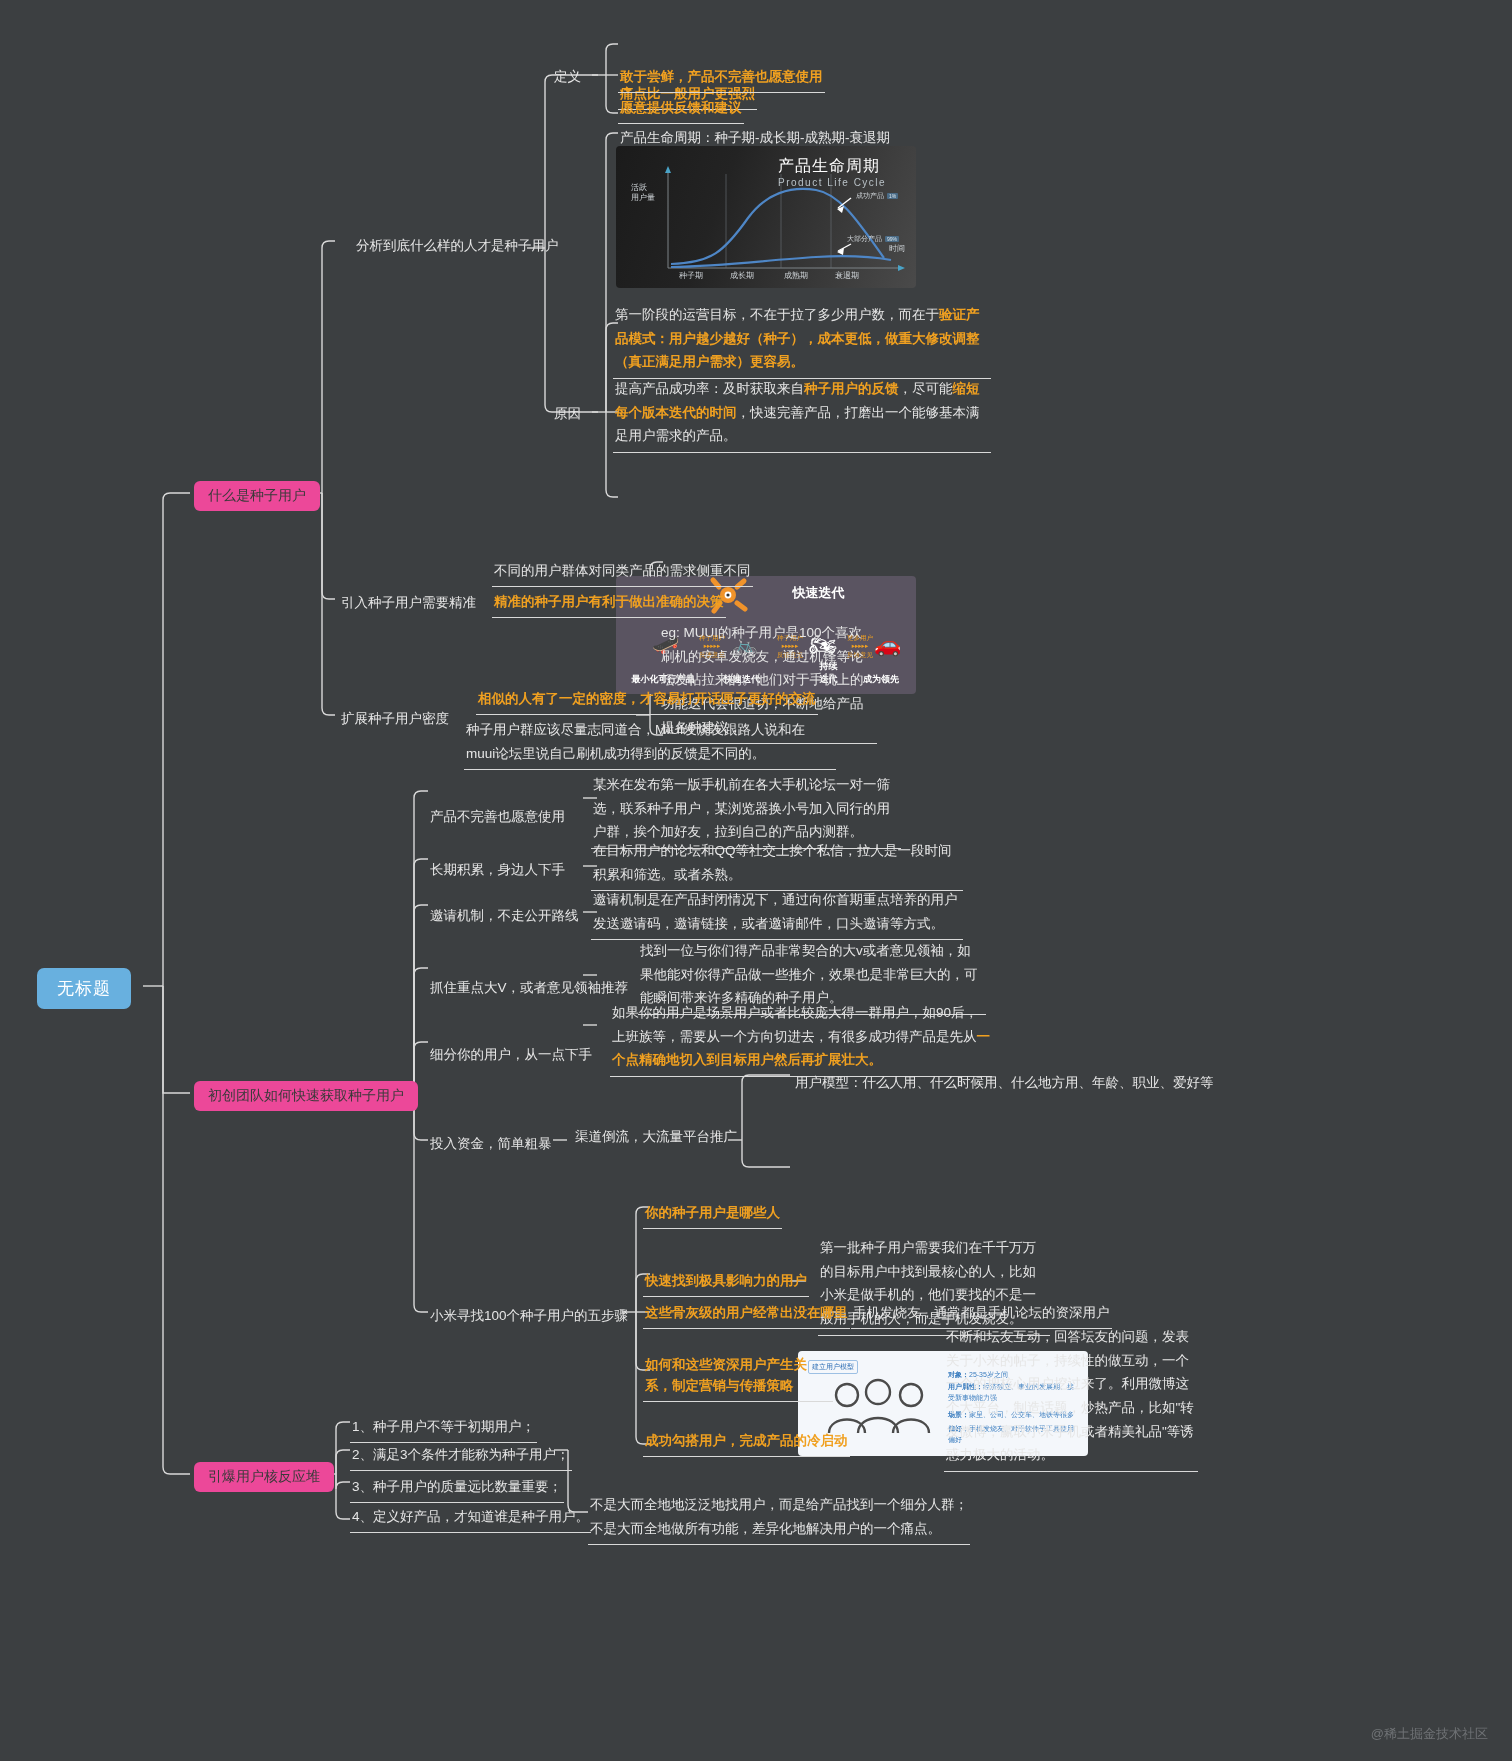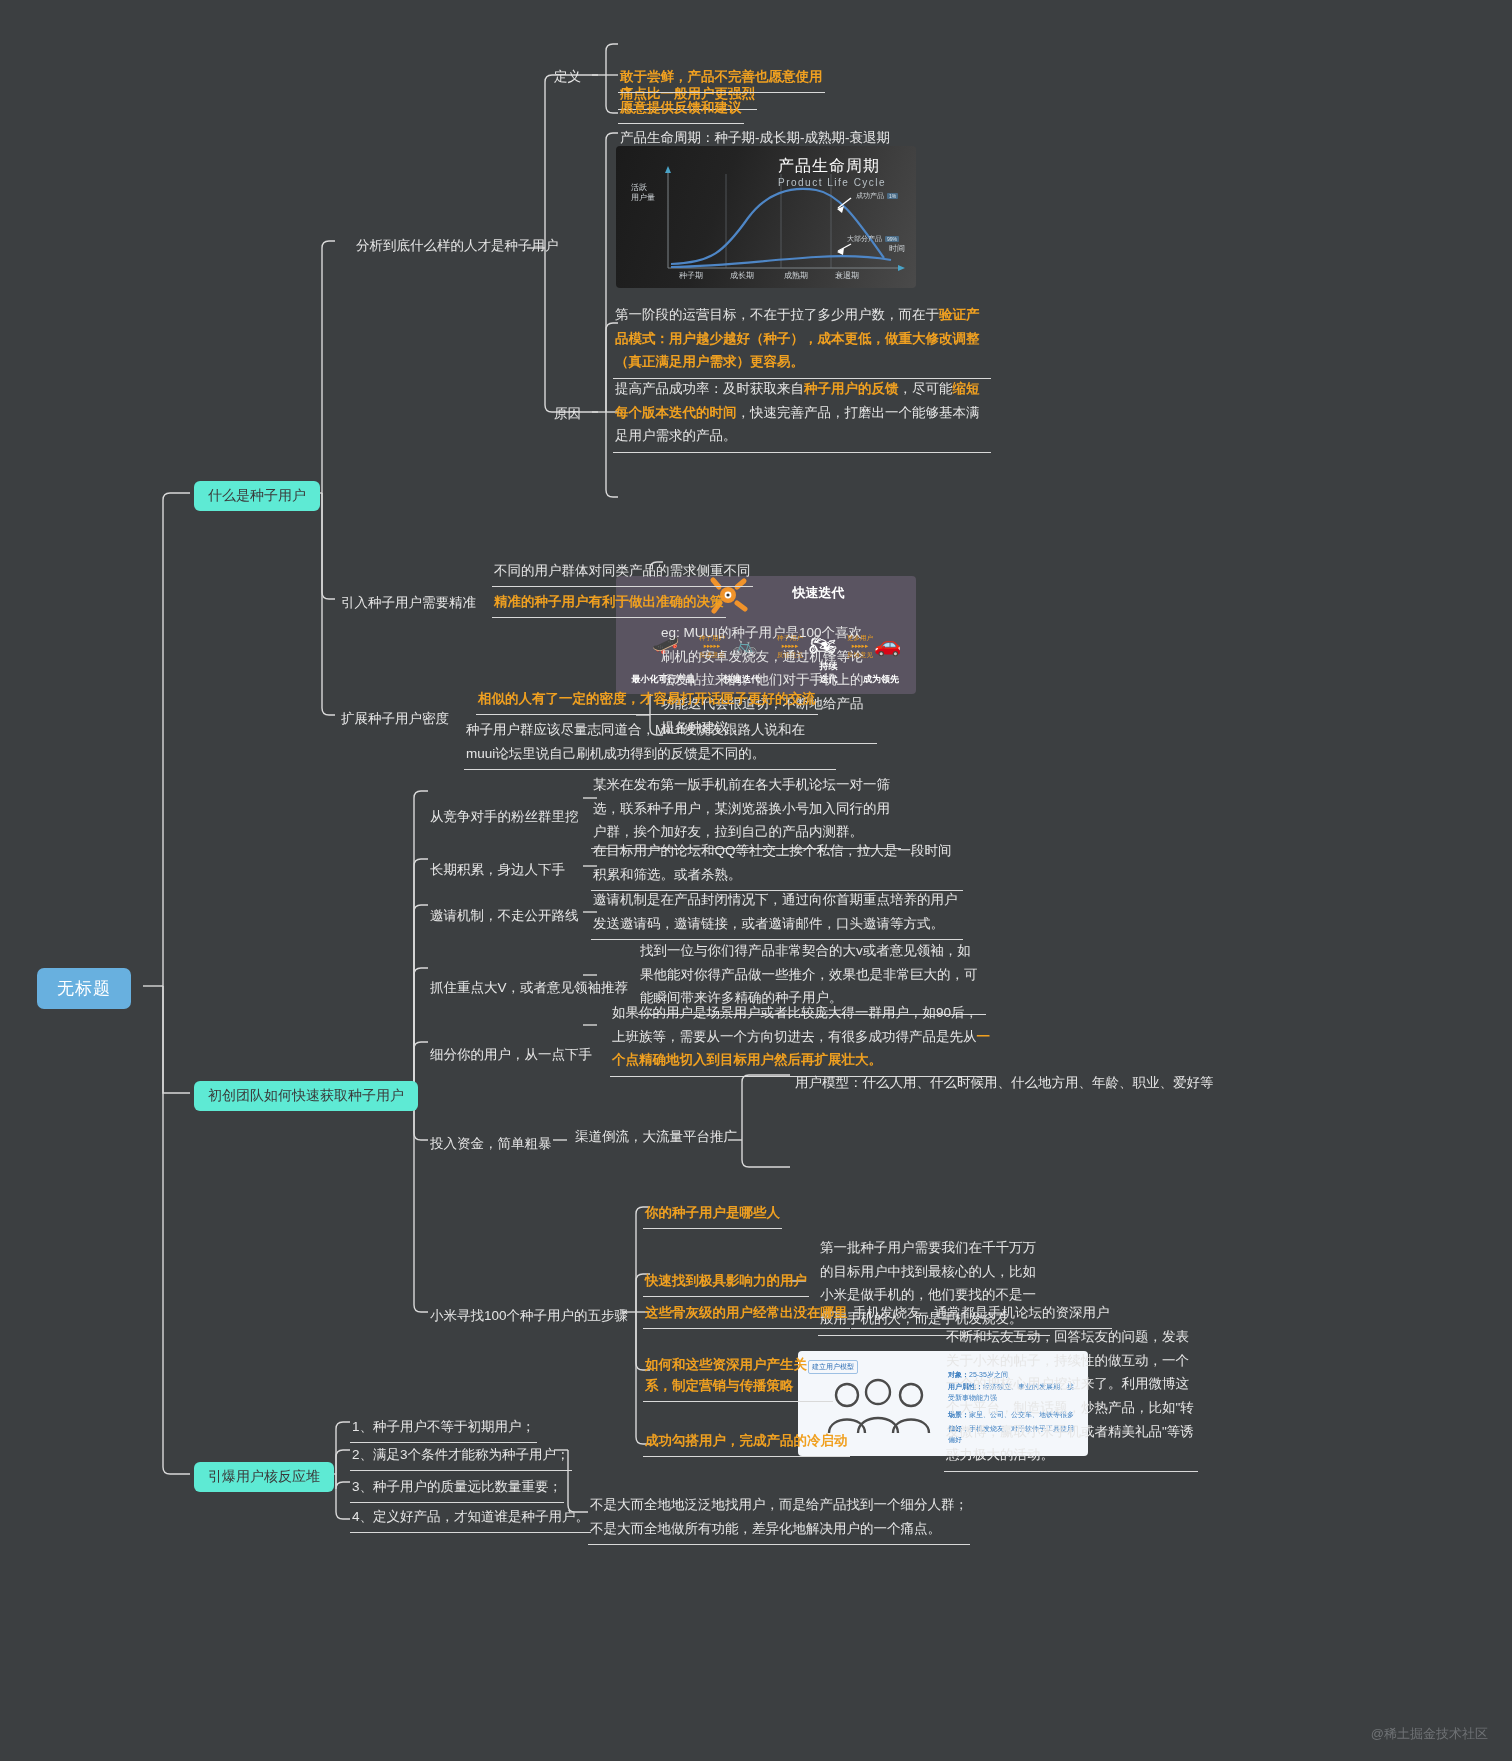--- a/index.html
+++ b/index.html
@@ -19,21 +19,21 @@
 
   
   .root {
     background:#68b0df; color:#ffffff;
     border-radius:7px; padding:9px 20px;
     font-size:17px; letter-spacing:1px;
     white-space:nowrap;
   }
   
   .lvl1 {
-    background:#5eead4; color:#3a3a3a;
+    background:#ec4899; color:#3a3a3a;
     border-radius:6px; padding:6px 14px;
     font-size:14px; white-space:nowrap;
   }
   
   .txt {
     color:#e6e6e6; font-size:13.5px; line-height:1.55;
     padding:3px 2px 4px 2px;
     white-space:nowrap;
   }
   .txt.wrap { white-space:normal; }
@@ -220,21 +220,21 @@
 
   <div class="node txt" style="left:339px; top:590px;">引入种子用户需要精准</div>
   <div class="node txt under" style="left:492px; top:558px;">不同的用户群体对同类产品的需求侧重不同</div>
   <div class="node txt under allhl" style="left:492px; top:589px;">精准的种子用户有利于做出准确的决策</div>
   <div class="node txt wrap under" style="left:659px; top:618px; width:218px; line-height:1.75;">eg: MUUI的种子用户是100个喜欢刷机的安卓发烧友，通过机锋等论坛发帖拉来的。他们对于手机上的功能迭代会很迫切，不断地给产品提各种建议，</div>
 
   <div class="node txt" style="left:339px; top:706px;">扩展种子用户密度</div>
   <div class="node txt under allhl" style="left:476px; top:686px;">相似的人有了一定的密度，才容易打开话匣子更好的交流</div>
   <div class="node txt wrap under" style="left:464px; top:715px; width:372px; line-height:1.75;">种子用户群应该尽量志同道合，MIUI发烧友跟路人说和在muui论坛里说自己刷机成功得到的反馈是不同的。</div>
 
-  <div class="node txt" style="left:428px; top:804px;">从竞争对手的粉丝群里挖</div>
+  <div class="node txt" style="left:428px; top:804px;">产品不完善也愿意使用</div>
   <div class="node txt wrap under" style="left:591px; top:770px; width:310px; line-height:1.75;">某米在发布第一版手机前在各大手机论坛一对一筛选，联系种子用户，某浏览器换小号加入同行的用户群，挨个加好友，拉到自己的产品内测群。</div>
 
   <div class="node txt" style="left:428px; top:857px;">长期积累，身边人下手</div>
   <div class="node txt wrap under" style="left:591px; top:836px; width:372px; line-height:1.75;">在目标用户的论坛和QQ等社交上挨个私信，拉人是一段时间积累和筛选。或者杀熟。</div>
 
   <div class="node txt" style="left:428px; top:903px;">邀请机制，不走公开路线</div>
   <div class="node txt wrap under" style="left:591px; top:885px; width:372px; line-height:1.75;">邀请机制是在产品封闭情况下，通过向你首期重点培养的用户发送邀请码，邀请链接，或者邀请邮件，口头邀请等方式。</div>
 
   <div class="node txt" style="left:428px; top:975px;">抓住重点大V，或者意见领袖推荐</div>
   <div class="node txt wrap under" style="left:638px; top:936px; width:348px; line-height:1.75;">找到一位与你们得产品非常契合的大v或者意见领袖，如果他能对你得产品做一些推介，效果也是非常巨大的，可能瞬间带来许多精确的种子用户。</div>

